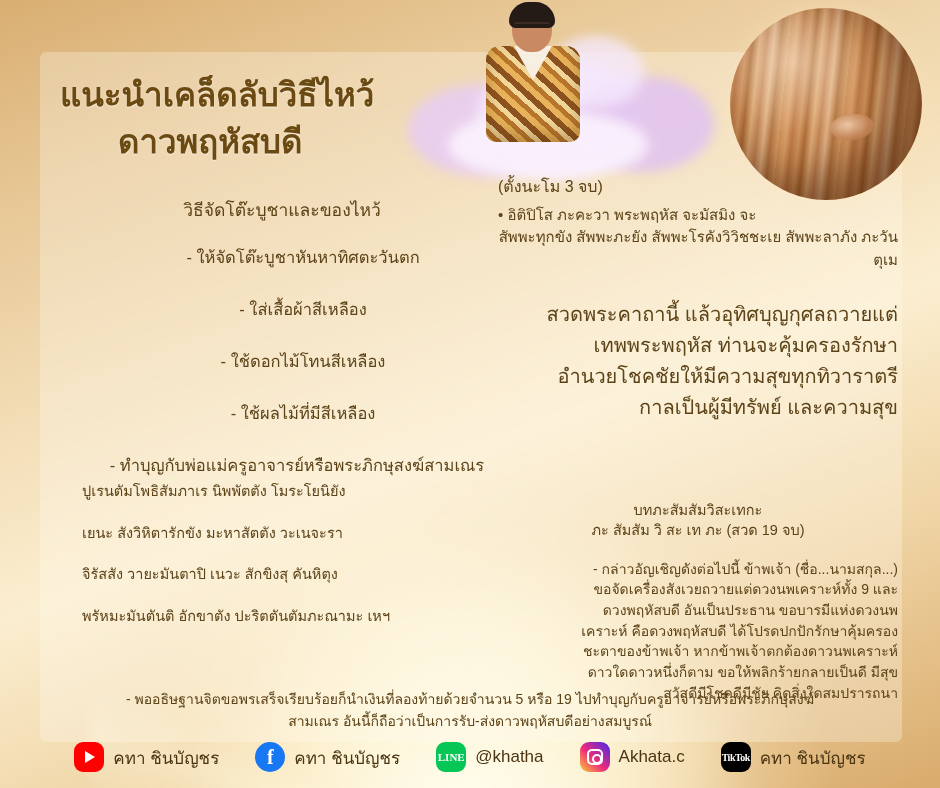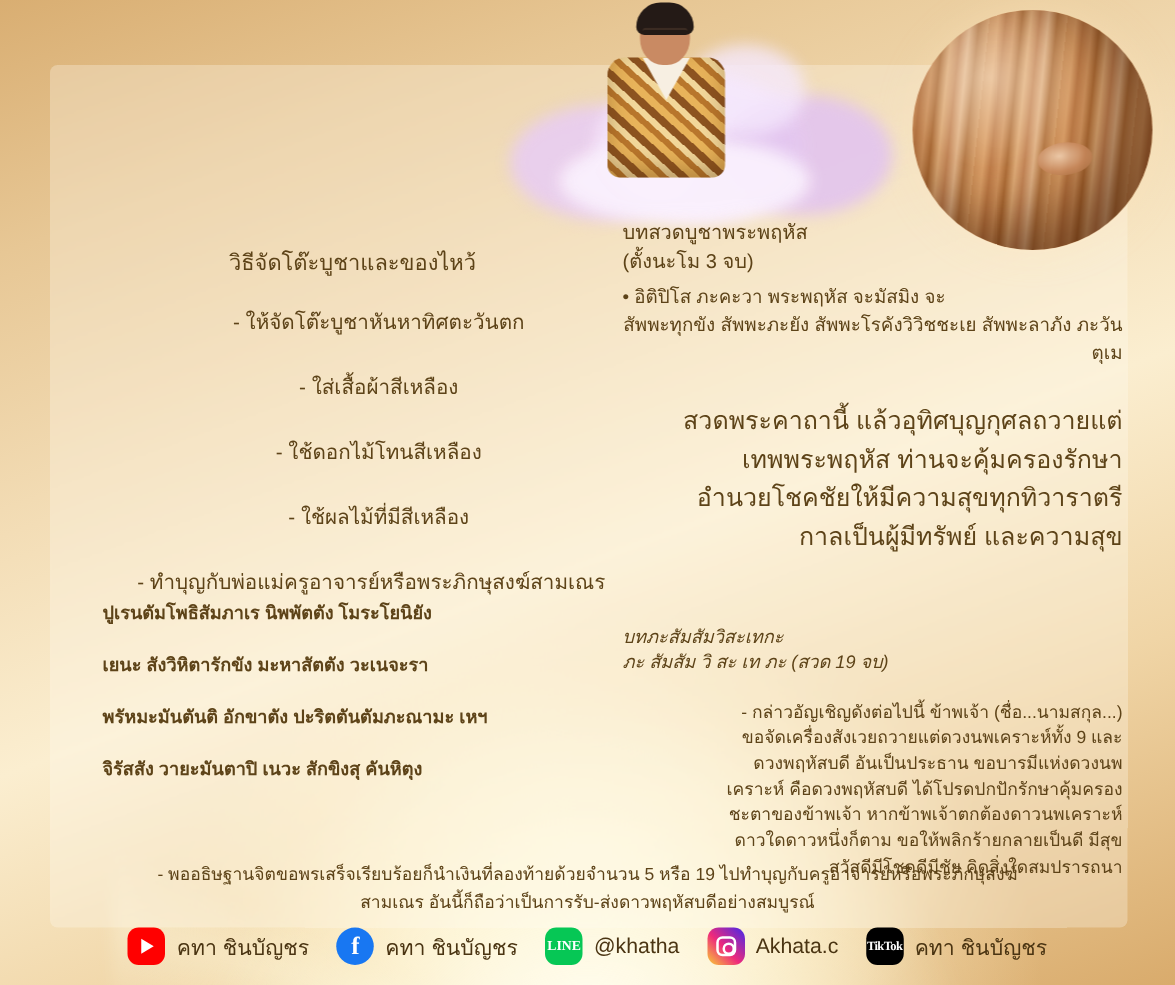--- a/index.html
+++ b/index.html
@@ -135,52 +135,52 @@
   .lead { font-size: 17.5px; margin-bottom: 20px; }
   .bullet { font-size: 16.5px; margin: 0 0 26px 42px; }
   .bullet.last { margin-left: 30px; }
 
   .chant-left {
     position: absolute; left: 58px; top: 482px; width: 430px;
     color: #5d4318; font-family: "Liberation Sans", sans-serif;
     font-size: 14.5px; line-height: 1.35;
   }
   .chant-left .head { margin-bottom: 18px; }
-  .chant-left .line { margin: 0 0 22px 24px; font-weight: bold; }
+  .chant-left .line { margin: 0 0 22px 24px; }
 
   .right-col {
     position: absolute; left: 498px; top: 175px; width: 400px;
     color: #5d4318; font-family: "Liberation Sans", sans-serif;
   }
   .right-col .rhead { font-size: 16px; line-height: 1.45; }
   .verse {
     font-size: 15px; line-height: 1.48; margin-top: 6px; text-align: right;
   }
   .verse .first { text-align: left; }
   .blessing {
     margin-top: 28px; font-size: 20px; line-height: 1.55; text-align: right;
   }
 
   .right-lower {
     position: absolute; left: 498px; top: 500px; width: 400px;
     color: #5d4318; font-family: "Liberation Sans", sans-serif;
   }
-  .right-lower .rl-head { font-size: 14.5px; line-height: 1.4; text-align: left; font-style: italic; }
+  .right-lower .rl-head { font-size: 14.5px; line-height: 1.4; text-align: center; }
   .right-lower .rl-body { margin-top: 18px; font-size: 14px; line-height: 1.48; text-align: right; }
 
   .footnote {
     position: absolute; left: 60px; top: 688px; width: 820px;
     color: #5d4318; font-family: "Liberation Sans", sans-serif;
     font-size: 14px; line-height: 1.6; text-align: center;
   }
 
   
   .social {
     position: absolute; left: 0; bottom: 8px; width: 940px; height: 46px;
-    display: flex; align-items: center; justify-content: center; gap: 10px;
+    display: flex; align-items: center; justify-content: center; gap: 24px;
     font-family: "Liberation Sans", sans-serif;
   }
   .soc-item { display: flex; align-items: center; gap: 9px; padding: 0 6px; }
   .soc-item .label { font-size: 17px; color: #4a3412; }
   .ic { width: 30px; height: 30px; border-radius: 8px; display: flex; align-items: center; justify-content: center; color: #fff; flex: 0 0 auto; font-family: Liberation Serif, serif; }
   .ic-yt { background: #ff0000; border-radius: 9px; }
   .ic-yt .tri { width: 0; height: 0; border-left: 10px solid #fff; border-top: 6px solid transparent; border-bottom: 6px solid transparent; margin-left: 2px; }
   .ic-fb { background: #1877f2; border-radius: 50%; font-weight: bold; font-size: 20px; font-family: "Liberation Serif", serif; }
   .ic-line { background: #06c755; border-radius: 9px; font-size: 11px; font-weight: bold; }
   .ic-ig { background: linear-gradient(45deg,#f9ce34,#ee2a7b 45%,#6228d7 90%); border-radius: 9px; }
@@ -210,39 +210,42 @@
   </div>
 
   <div class="person">
     <div class="body"></div>
     <div class="collar"></div>
     <div class="head"></div>
     <div class="hair"></div>
     <div class="glasses"></div>
   </div>
 
+  <div class="title">
+    <span>แนะนำเคล็ดลับวิธีไหว้</span>
+    <span class="l2">ดาวพฤหัสบดี</span>
+  </div>
 
   <div class="left-col">
     <div class="lead">วิธีจัดโต๊ะบูชาและของไหว้</div>
     <div class="bullet">- ให้จัดโต๊ะบูชาหันหาทิศตะวันตก</div>
     <div class="bullet">- ใส่เสื้อผ้าสีเหลือง</div>
     <div class="bullet">- ใช้ดอกไม้โทนสีเหลือง</div>
     <div class="bullet">- ใช้ผลไม้ที่มีสีเหลือง</div>
     <div class="bullet last">- ทำบุญกับพ่อแม่ครูอาจารย์หรือพระภิกษุสงฆ์สามเณร</div>
   </div>
 
   <div class="chant-left">
     <div class="line">ปูเรนตัมโพธิสัมภาเร นิพพัตตัง โมระโยนิยัง</div>
     <div class="line">เยนะ สังวิหิตารักขัง มะหาสัตตัง วะเนจะรา</div>
+    <div class="line">จิรัสสัง วายะมันตาปิ เนวะ สักขิงสุ คันหิตุง</div>
     <div class="line">พรัหมะมันตันติ อักขาตัง ปะริตตันตัมภะณามะ เหฯ</div>
-    <div class="line">จิรัสสัง วายะมันตาปิ เนวะ สักขิงสุ คันหิตุง</div>
   </div>
 
   <div class="right-col">
-    <div class="rhead">บทสวดบูชาพระพฤหัส</div>
     <div class="rhead">(ตั้งนะโม 3 จบ)</div>
     <div class="verse">
       <div class="first">• อิติปิโส ภะคะวา พระพฤหัส จะมัสมิง จะ</div>
       <div>สัพพะทุกขัง สัพพะภะยัง สัพพะโรคังวิวิชชะเย สัพพะลาภัง ภะวันตุเม</div>
     </div>
     <div class="blessing">
       <div>สวดพระคาถานี้ แล้วอุทิศบุญกุศลถวายแต่</div>
       <div>เทพพระพฤหัส ท่านจะคุ้มครองรักษา</div>
       <div>อำนวยโชคชัยให้มีความสุขทุกทิวาราตรี</div>
       <div>กาลเป็นผู้มีทรัพย์ และความสุข</div>

